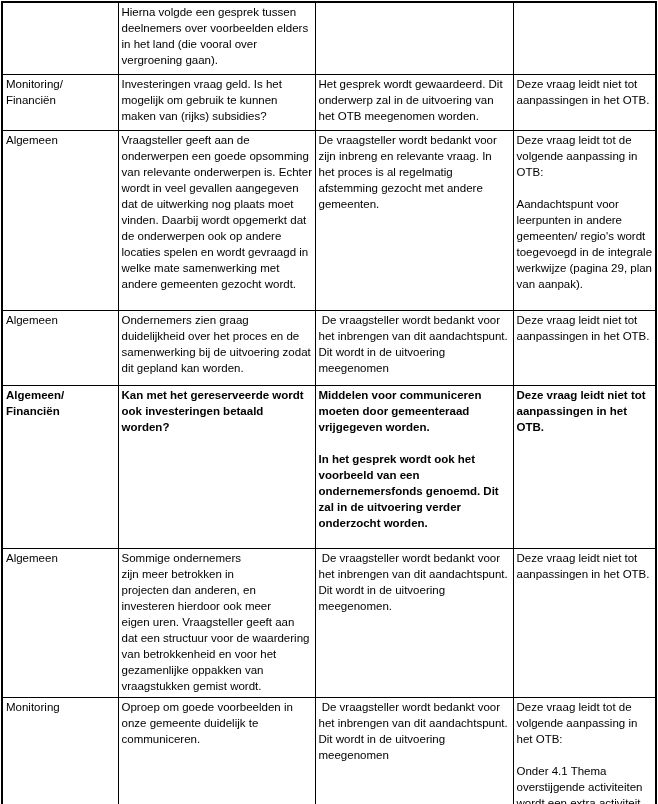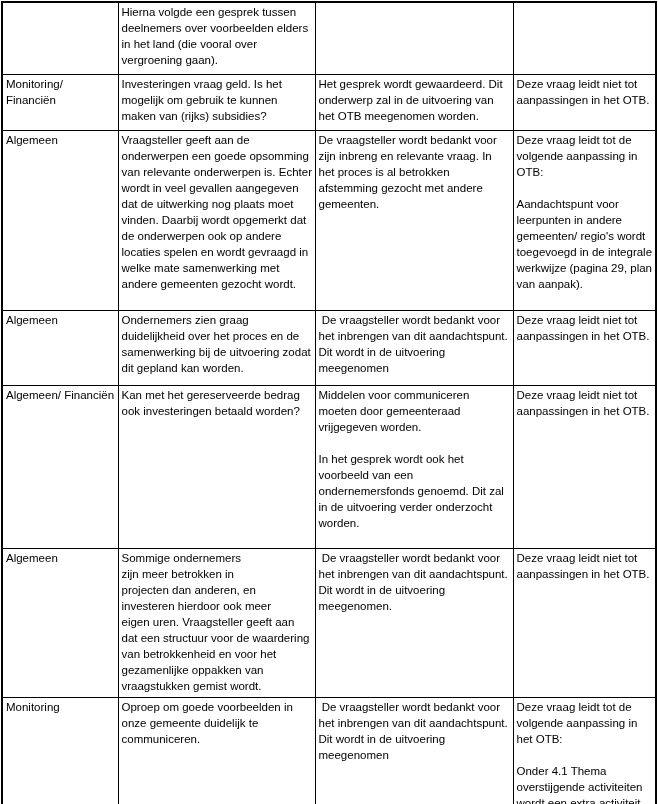--- a/index.html
+++ b/index.html
@@ -31,21 +31,21 @@
     word-wrap: break-word;
   }
   col.c1 { width: 116px; }
   col.c2 { width: 197px; }
   col.c3 { width: 198px; }
   col.c4 { width: 143px; }
   tr.r1 td { height: 70px; }
   tr.r2 td { height: 54px; }
   tr.r3 td { height: 178px; }
   tr.r4 td { height: 73px; }
-  tr.r5 td { height: 161px; }
+  tr.r5 td { height: 161px; font-weight: bold; }
   tr.r6 td { height: 147px; }
   tr.r7 td { height: 101px; }
 </style>
 </head>
 <body>
 
 <table class="doc-table">
   <colgroup>
     <col class="c1">
       <col class="c2">
@@ -61,34 +61,34 @@
     </tr>
     <tr class="r2">
       <td>Monitoring/ Financiën</td>
       <td>Investeringen vraag geld. Is het mogelijk om gebruik te kunnen maken van (rijks) subsidies?</td>
       <td>Het gesprek wordt gewaardeerd. Dit onderwerp zal in de uitvoering van het OTB meegenomen worden.</td>
       <td>Deze vraag leidt niet tot aanpassingen in het OTB.</td>
     </tr>
     <tr class="r3">
       <td>Algemeen</td>
       <td>Vraagsteller geeft aan de onderwerpen een goede opsomming van relevante onderwerpen is. Echter wordt in veel gevallen aangegeven dat de uitwerking nog plaats moet vinden. Daarbij wordt opgemerkt dat de onderwerpen ook op andere locaties spelen en wordt gevraagd in welke mate samenwerking met andere gemeenten gezocht wordt.</td>
-      <td>De vraagsteller wordt bedankt voor zijn inbreng en relevante vraag. In het proces is al betrokken afstemming gezocht met andere gemeenten.</td>
+      <td>De vraagsteller wordt bedankt voor zijn inbreng en relevante vraag. In het proces is al regelmatig afstemming gezocht met andere gemeenten.</td>
       <td>Deze vraag leidt tot de volgende aanpassing in OTB:
 
 Aandachtspunt voor leerpunten in andere gemeenten/ regio's wordt toegevoegd in de integrale werkwijze (pagina 29, plan van aanpak).</td>
     </tr>
     <tr class="r4">
       <td>Algemeen</td>
       <td>Ondernemers zien graag duidelijkheid over het proces en de samenwerking bij de uitvoering zodat dit gepland kan worden.</td>
       <td> De vraagsteller wordt bedankt voor het inbrengen van dit aandachtspunt. Dit wordt in de uitvoering meegenomen</td>
       <td>Deze vraag leidt niet tot aanpassingen in het OTB.</td>
     </tr>
     <tr class="r5">
       <td>Algemeen/ Financiën</td>
-      <td>Kan met het gereserveerde bedrag ook investeringen betaald worden?</td>
+      <td>Kan met het gereserveerde wordt ook investeringen betaald worden?</td>
       <td>Middelen voor communiceren moeten door gemeenteraad vrijgegeven worden.
 
 In het gesprek wordt ook het voorbeeld van een ondernemersfonds genoemd. Dit zal in de uitvoering verder onderzocht worden.</td>
       <td>Deze vraag leidt niet tot aanpassingen in het OTB.</td>
     </tr>
     <tr class="r6">
       <td>Algemeen</td>
       <td>Sommige ondernemers
 zijn meer betrokken in
 projecten dan anderen, en

